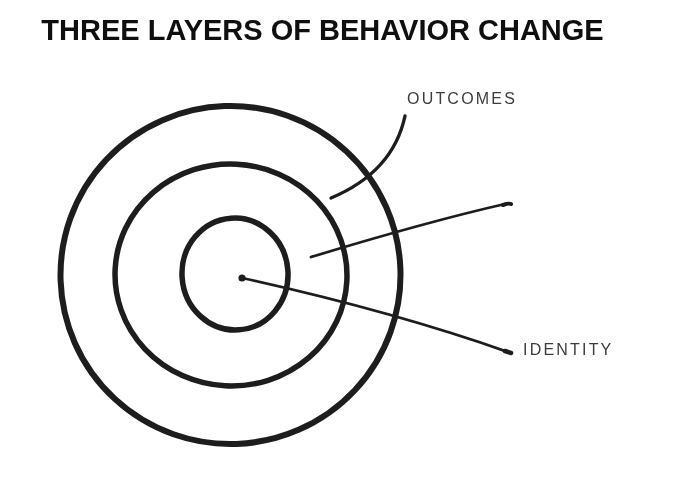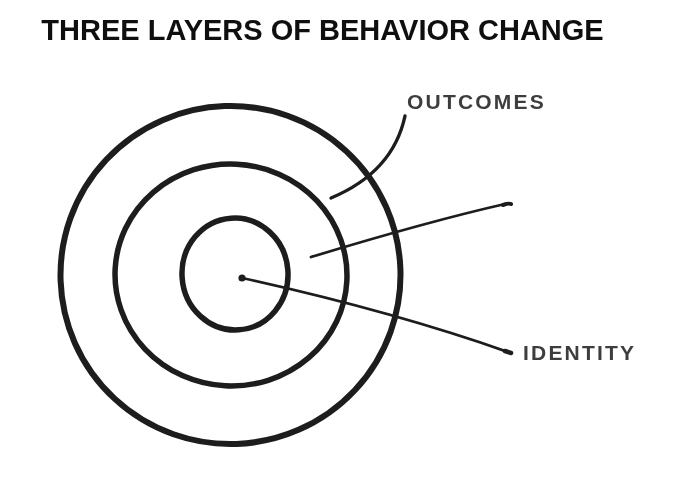--- a/index.html
+++ b/index.html
@@ -33,22 +33,22 @@
     color: var(--title);
     white-space: nowrap;
   }
   .circles-svg {
     position: absolute;
     top: 0;
     left: 0;
   }
   .ring-label {
     position: absolute;
-    font-size: 21px;
-    font-weight: 700;
+    font-size: 16px;
+    font-weight: 400;
     letter-spacing: 2.2px;
     color: var(--label);
     white-space: nowrap;
   }
   .label-outcomes  { left: 407px; top: 90px; }
   .label-processes { left: 521px; top: 194px; }
   .label-identity  { left: 523px; top: 341px; }
 </style>
 </head>
 <body>

